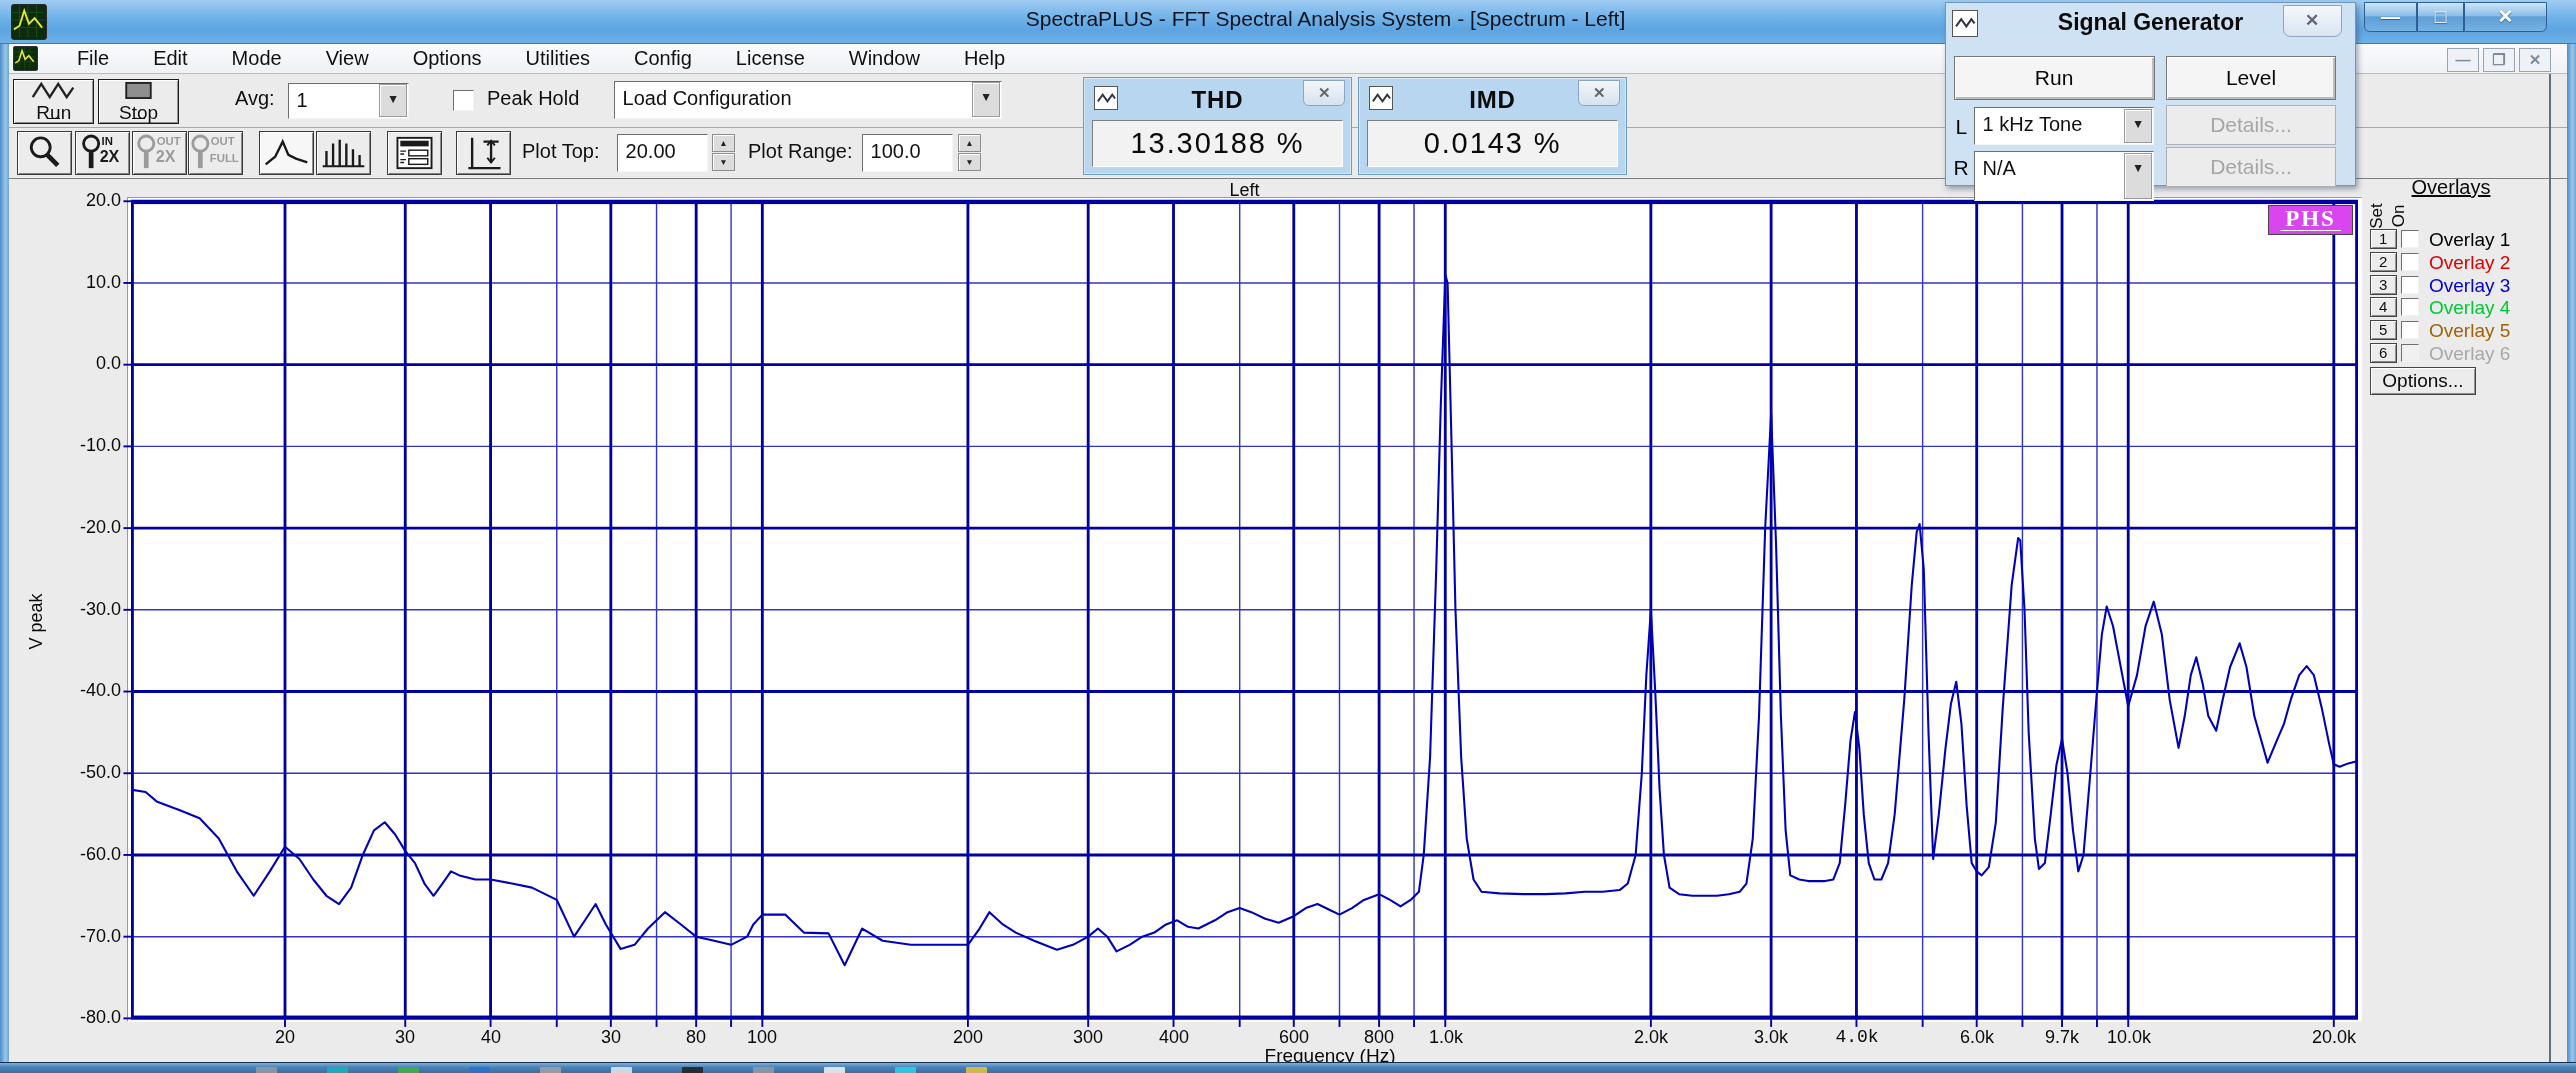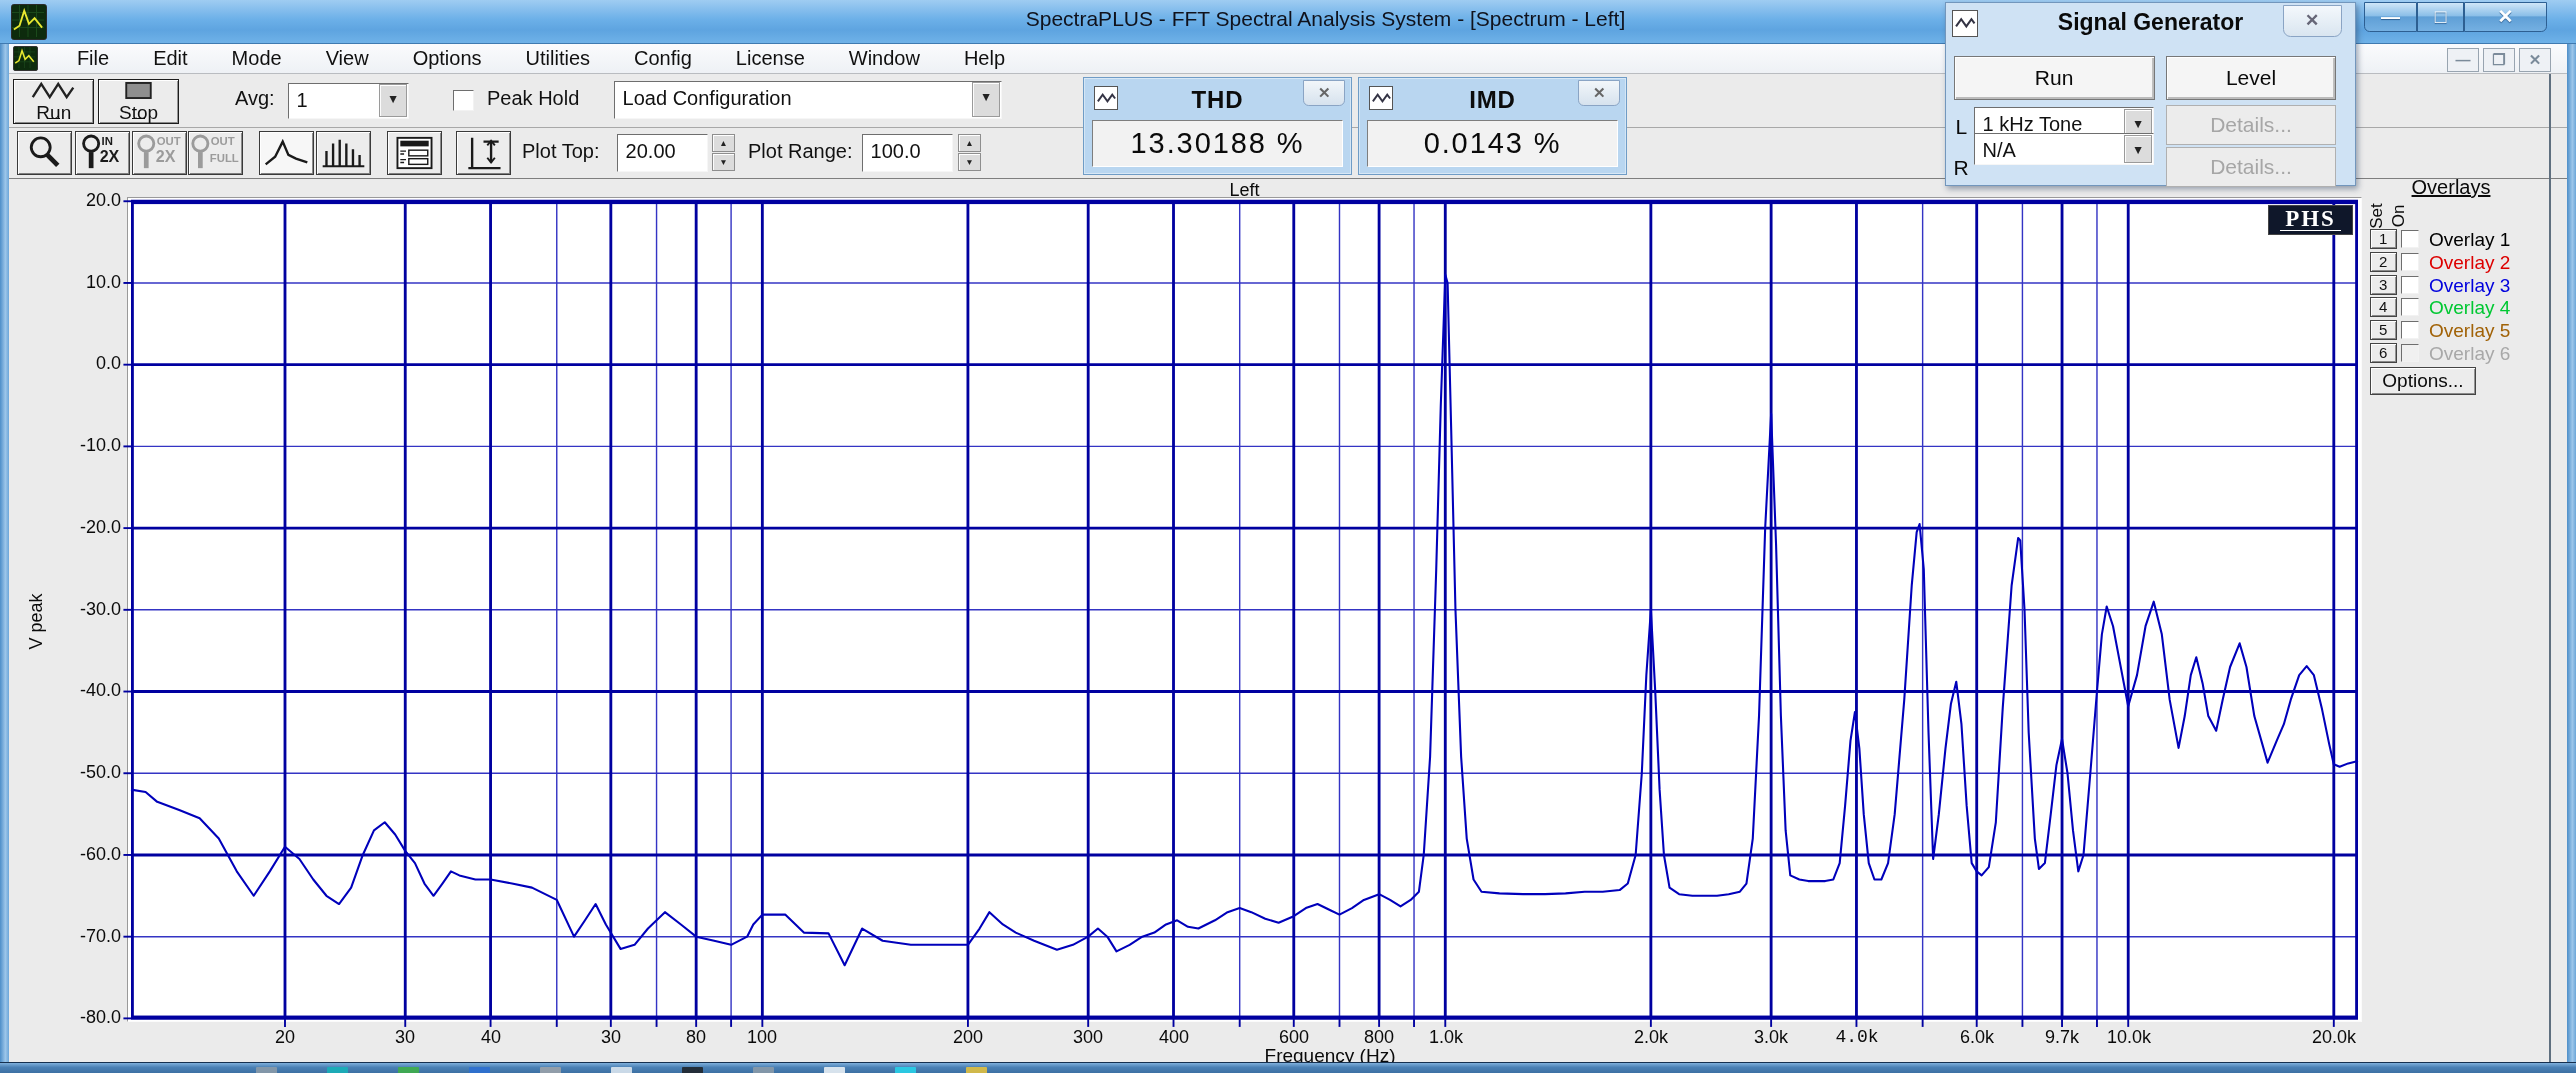--- a/index.html
+++ b/index.html
@@ -108,21 +108,21 @@
   .plotbox{position:absolute;left:127px;top:197px;width:2235px;height:825px;background:#fff;
     border:1.9px solid;border-color:#9a9a9a #fbfbfb #fbfbfb #9a9a9a;}
   .plot-title{position:absolute;left:1150px;top:180px;width:189px;text-align:center;font-size:18px;color:#0a0a0a;}
   .ylabels span{position:absolute;right:0;transform:translateY(-52%);font-size:18px;color:#0a0a0a;white-space:nowrap;}
   .ylabels{position:absolute;left:38px;top:201px;width:83px;height:817px;}
   .xlabels{position:absolute;left:131px;top:1027px;width:2227px;height:21px;}
   .xlabels span{position:absolute;transform:translateX(-50%);font-size:18px;color:#0a0a0a;white-space:nowrap;}
   .xaxis-name{position:absolute;left:1226px;top:1045px;width:208px;text-align:center;font-size:19px;color:#0a0a0a;}
   .yaxis-name{position:absolute;left:7.6px;top:611px;font-size:18px;color:#0a0a0a;
     transform:rotate(-90deg);transform-origin:center;white-space:nowrap;}
-  .phs-logo{position:absolute;left:2268px;top:205px;width:85px;height:30px;background:#0f172a;
+  .phs-logo{position:absolute;left:2268px;top:205px;width:85px;height:30px;background:#d946ef;
     border:0.9px solid #444;color:#fff;text-align:center;font-family:"Liberation Serif",serif;
     font-weight:bold;font-size:23px;line-height:26.5px;letter-spacing:1.9px;}
   .phs-logo i{position:absolute;left:11.4px;right:11.4px;bottom:2.8px;border-bottom:1.9px solid #fff;}
 
   
   .taskbar{position:absolute;left:0;top:1062px;width:2576px;height:12.3px;
     background:linear-gradient(#7fb0dc,#4a80b4 40%,#3a6da0);border-top:1.9px solid #16304f;}
   .tb-blob{position:absolute;top:3.8px;height:7.6px;width:21px;border-radius:0.9px;opacity:.9;}
 
   
@@ -469,21 +469,21 @@
     <div class="sg-close">✕</div>
     <div class="sg-btn" style="left:7.6px;top:53px;width:201px;">Run</div>
     <div class="sg-btn" style="left:220px;top:53px;width:170px;">Level</div>
     <span class="sg-chan" style="left:9.5px;top:112px;">L</span>
     <div class="combo" style="left:28px;top:104px;width:180px;height:38px;">
       <div class="val">1 kHz Tone</div>
       <div class="arrowbtn">▼</div>
     </div>
     <div class="sg-btn disabled" style="left:220px;top:102px;width:170px;height:40px;line-height:38px;">Details...</div>
     <span class="sg-chan" style="left:7.6px;top:153px;">R</span>
-    <div class="combo" style="left:28px;top:130px;width:180px;height:32px;">
+    <div class="combo" style="left:28px;top:148px;width:180px;height:50px;">
       <div class="val">N/A</div>
       <div class="arrowbtn">▼</div>
     </div>
     <div class="sg-btn disabled" style="left:220px;top:144px;width:170px;height:40px;line-height:38px;">Details...</div>
   </div>
 
   <div class="side-border" style="left:0;"></div>
   <div class="side-border" style="left:2567px;"></div>
   <div class="taskbar" id="taskbar">
       <div class="tb-blob" style="left: 256px; background: rgb(138, 154, 168);"></div>

